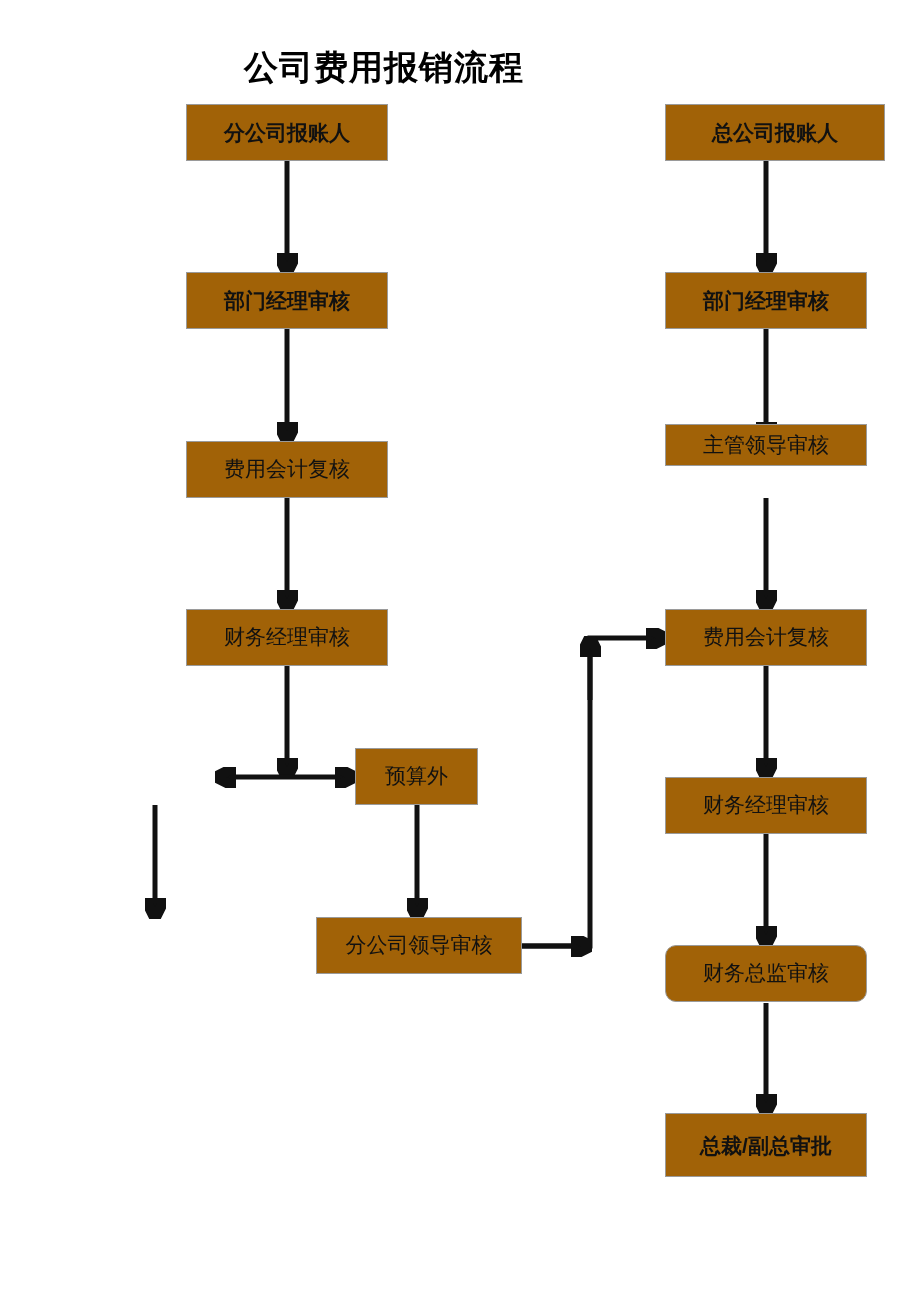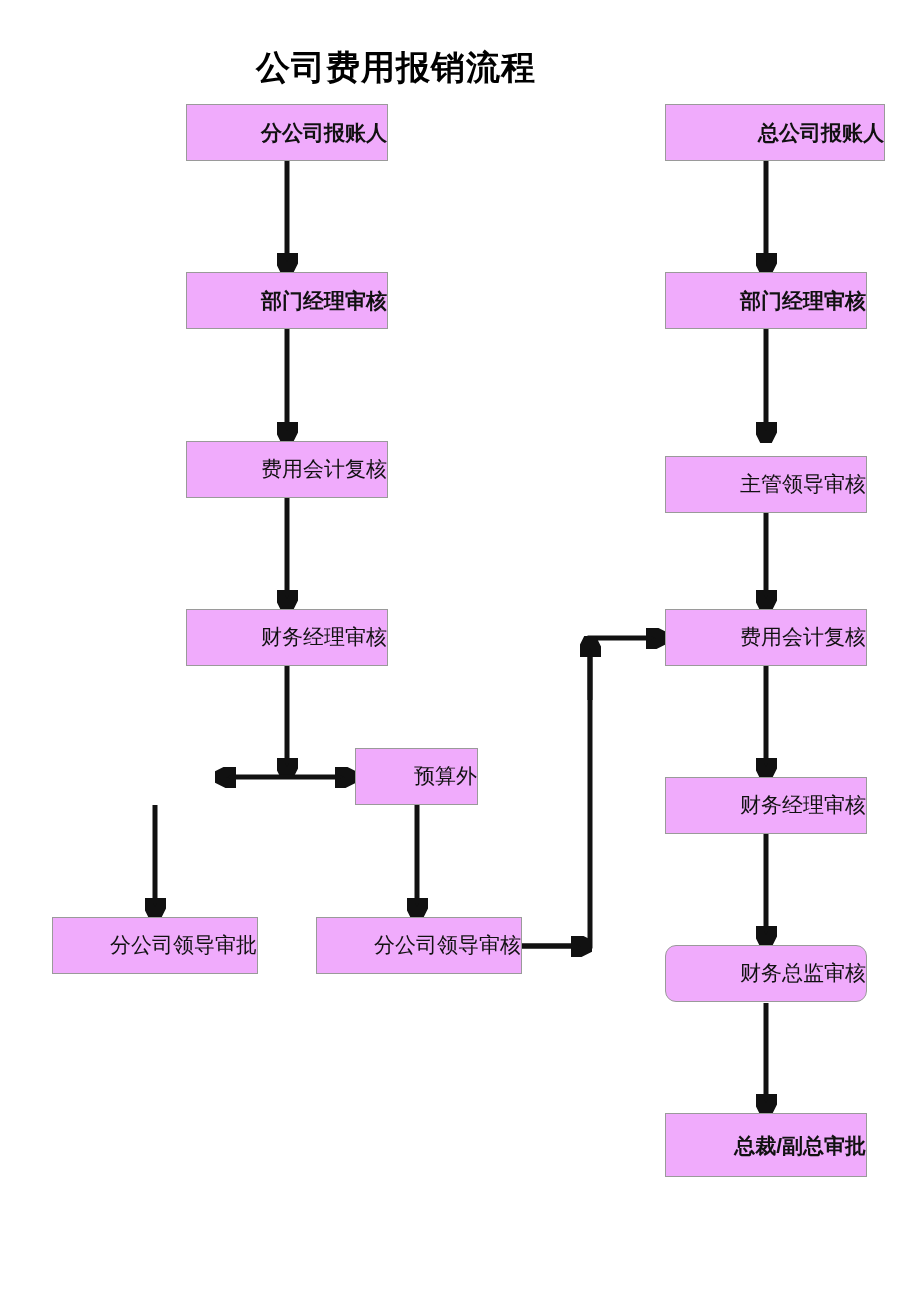--- a/index.html
+++ b/index.html
@@ -12,39 +12,39 @@
   }
   #canvas {
     position: relative;
     width: 920px;
     height: 1301px;
     background: #ffffff;
     overflow: hidden;
   }
   #title {
     position: absolute;
-    left: 12px;
+    left: 0;
     top: 47px;
     width: 768px;
     text-align: center;
     font-size: 34px;
     font-weight: bold;
     color: #000000;
     letter-spacing: 1px;
     line-height: 40px;
   }
   .node {
     position: absolute;
     box-sizing: border-box;
     border: 1px solid #9a9a9a;
-    background: #f0abfc;
+    background: #a16207;
     color: #111111;
     display: flex;
     align-items: center;
-    justify-content: flex-end;
+    justify-content: center;
     font-size: 21px;
     line-height: 1;
     white-space: nowrap;
     font-family: "Liberation Serif", "DejaVu Serif", serif;
   }
   .node.emph {
     font-family: "Liberation Sans", "DejaVu Sans", sans-serif;
     font-weight: bold;
   }
   svg#wires {
@@ -113,37 +113,34 @@
 
   <div class="node" style="left:186px; top:609px; width:202px; height:57px;">
     <span>财务经理审核</span>
   </div>
 
 
   <div class="node" style="left:355px; top:748px; width:123px; height:57px;">
     <span>预算外</span>
   </div>
 
-  <div class="node" style="left:52px; top:917px; width:206px; height:57px;">
-    <span>分公司领导审批</span>
-  </div>
 
   <div class="node" style="left:316px; top:917px; width:206px; height:57px;">
     <span>分公司领导审核</span>
   </div>
 
   <div class="node emph" style="left:665px; top:104px; width:220px; height:57px;">
     <span>总公司报账人</span>
   </div>
 
   <div class="node emph" style="left:665px; top:272px; width:202px; height:57px;">
     <span>部门经理审核</span>
   </div>
 
-  <div class="node" style="left:665px; top:456px; width:202px; height:57px;">
+  <div class="node" style="left:665px; top:424px; width:202px; height:42px;">
     <span>主管领导审核</span>
   </div>
 
   <div class="node" style="left:665px; top:609px; width:202px; height:57px;">
     <span>费用会计复核</span>
   </div>
 
   <div class="node" style="left:665px; top:777px; width:202px; height:57px;">
     <span>财务经理审核</span>
   </div>

